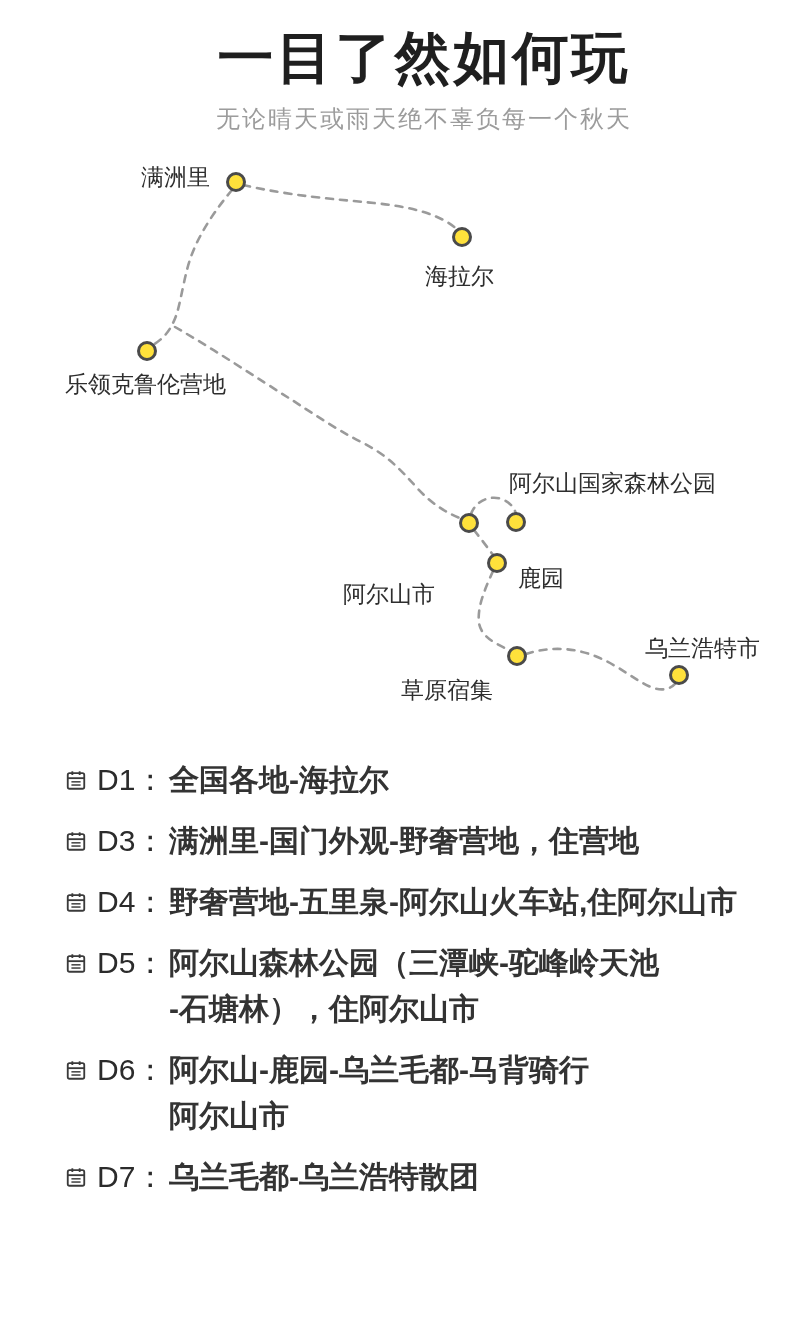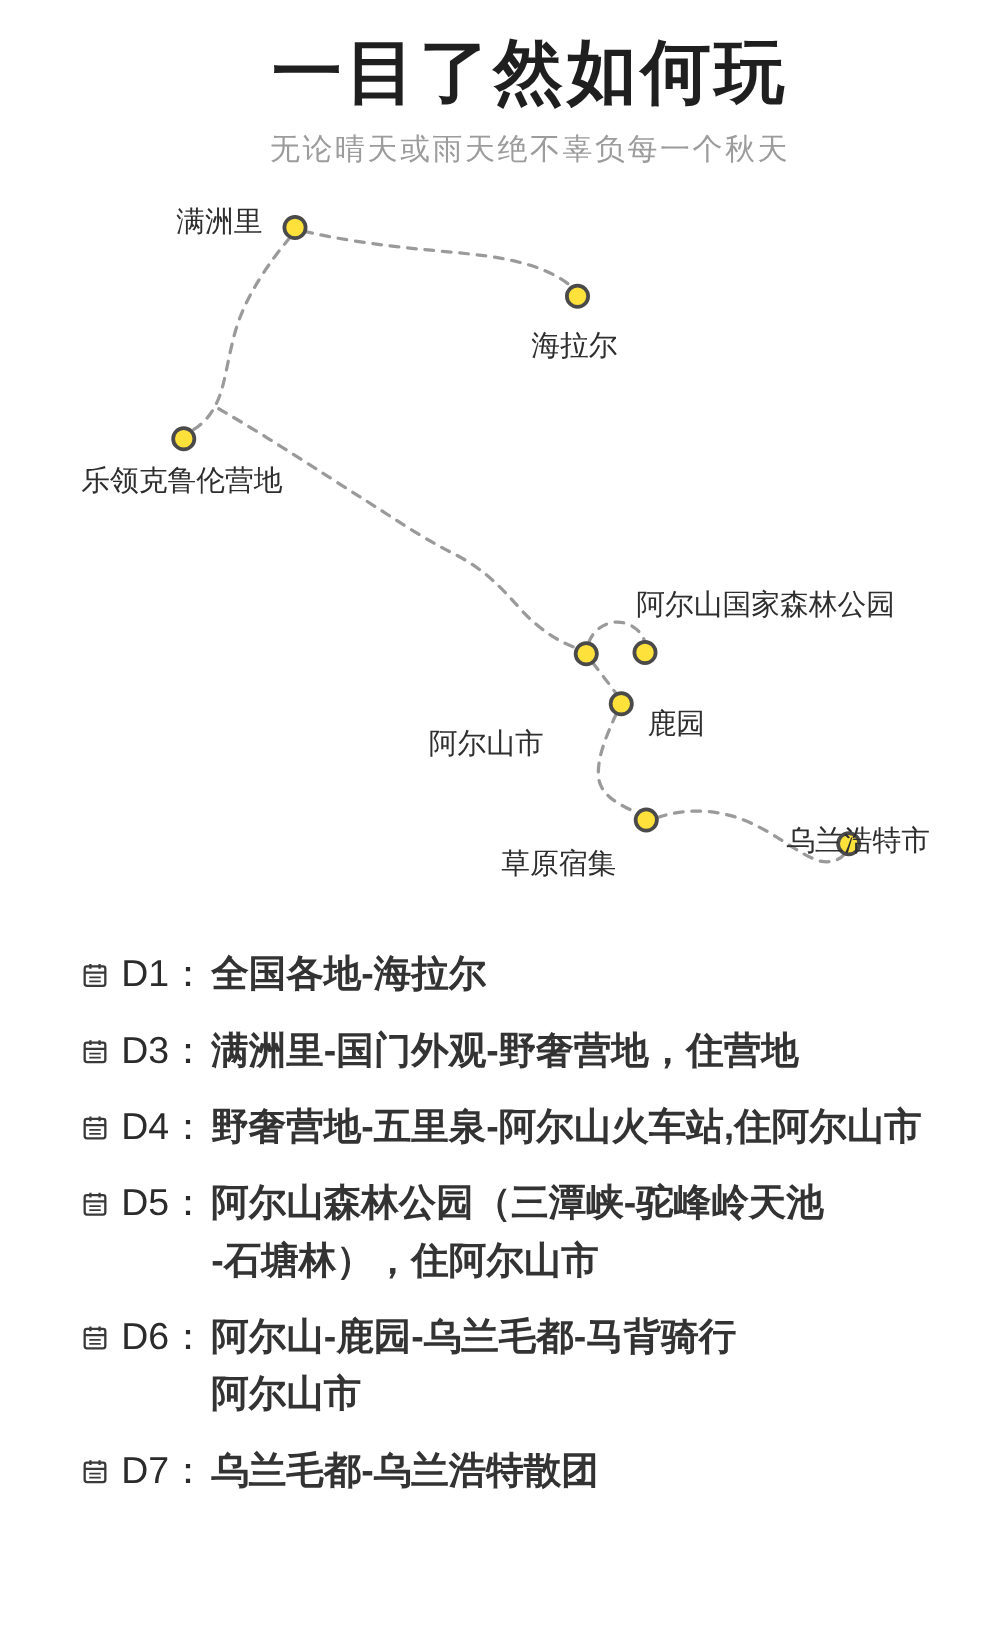--- a/index.html
+++ b/index.html
@@ -54,21 +54,21 @@
     <div class="dot" style="left:478px;top:507px;"></div>
     <div class="dot" style="left:640px;top:526px;"></div>
 
     <div class="map-label" style="left:112px;top:23px;">满洲里</div>
     <div class="map-label" style="left:396px;top:122px;">海拉尔</div>
     <div class="map-label" style="left:36px;top:230px;">乐领克鲁伦营地</div>
     <div class="map-label" style="left:314px;top:400px;margin-top:40px;">阿尔山市</div>
     <div class="map-label" style="left:480px;top:329px;">阿尔山国家森林公园</div>
     <div class="map-label" style="left:489px;top:424px;">鹿园</div>
     <div class="map-label" style="left:372px;top:536px;">草原宿集</div>
-    <div class="map-label" style="left:600px;top:494px;margin-top:24px;">乌兰浩特市</div>
+    <div class="map-label" style="left:616px;top:494px;">乌兰浩特市</div>
   </div>
 
   <div class="itinerary">
 
     <div class="day-row">
       <svg class="calendar-icon" viewBox="0 0 24 24" fill="none" stroke="#3a3a3a" stroke-width="2">
         <rect x="3" y="4.5" width="18" height="17" rx="2"></rect>
           <line x1="3" y1="10" x2="21" y2="10"></line>
         <line x1="8" y1="2.5" x2="8" y2="6.5"></line>
           <line x1="16" y1="2.5" x2="16" y2="6.5"></line>

